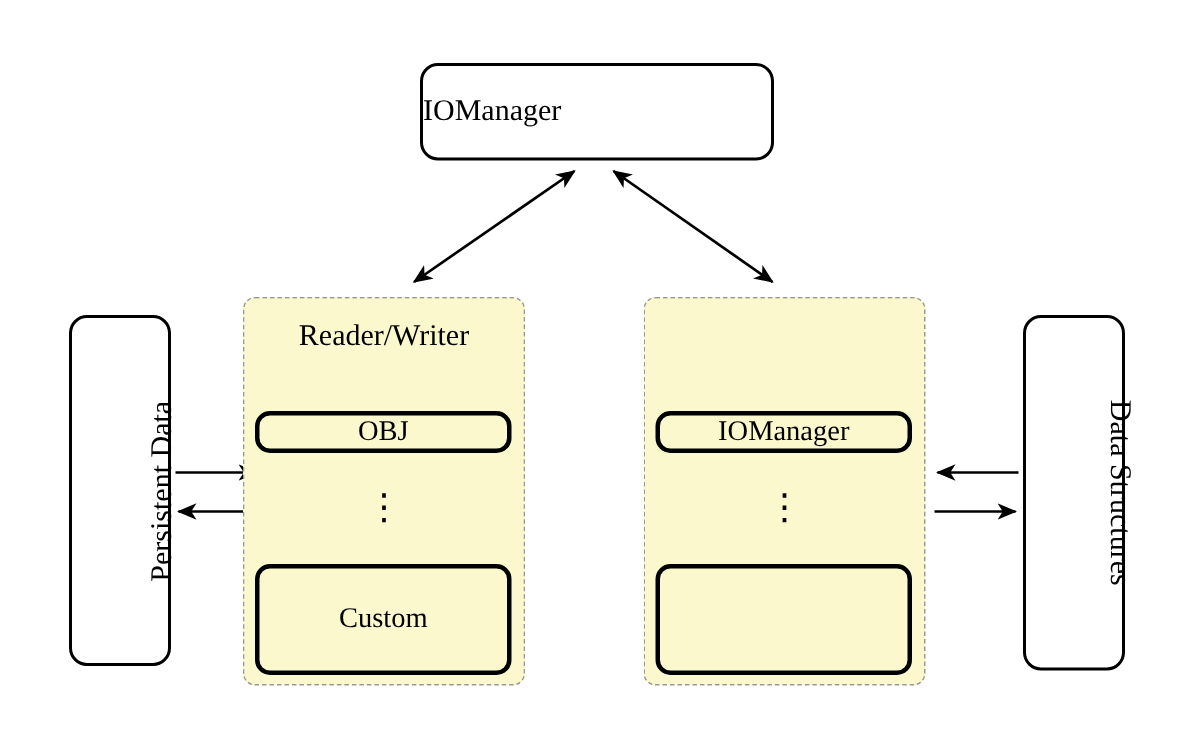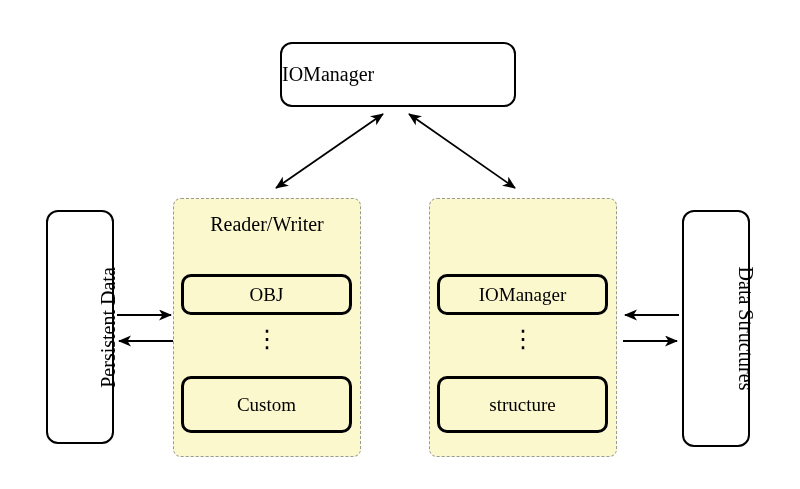--- a/index.html
+++ b/index.html
@@ -40,21 +40,21 @@
     position: absolute;
     top: 198px;
     width: 188px;
     height: 259px;
     background: var(--group-fill, #fbf8ce);
     border: 1.5px dashed var(--group-border, #999999);
     border-radius: 8px;
     box-sizing: border-box;
     z-index: 2;
   }
-  .group-left  { left: 173px; }
+  .group-left  { left: 162px; }
   .group-right { left: 429px; }
   .group-title {
     margin-top: 14px;
     text-align: center;
     font-size: 20px;
   }
   .mini-node {
     position: absolute;
     left: 7px;
     width: 171px;
@@ -63,22 +63,22 @@
     border-radius: 10px;
     display: flex;
     flex-direction: column;
     align-items: center;
     justify-content: center;
     box-sizing: border-box;
     font-size: 19px;
     line-height: 1.25;
     text-align: center;
   }
-  .mini-top    { top: 75px;  height: 41px; }
-  .mini-bottom { top: 177px; height: 57px; gap: 12px; }
+  .mini-top    { top: 75px;  height: 28px; }
+  .mini-bottom { top: 177px; height: 74px; gap: 12px; }
   .dots {
     position: absolute;
     left: 0; right: 0;
     top: 128px;
     text-align: center;
     font-size: 24px;
     line-height: 1;
     color: var(--text, #000000);
   }
 </style>
@@ -123,17 +123,16 @@
       <span>Custom</span>
     </div>
   </div>
 
   <div class="group group-right">
     <div class="mini-node mini-top">
       <span>IOManager</span>
     </div>
     <div class="dots">⋮</div>
     <div class="mini-node mini-bottom">
-      <span>structure</span>
     </div>
   </div>
 
 </div>
 
 </body></html>

